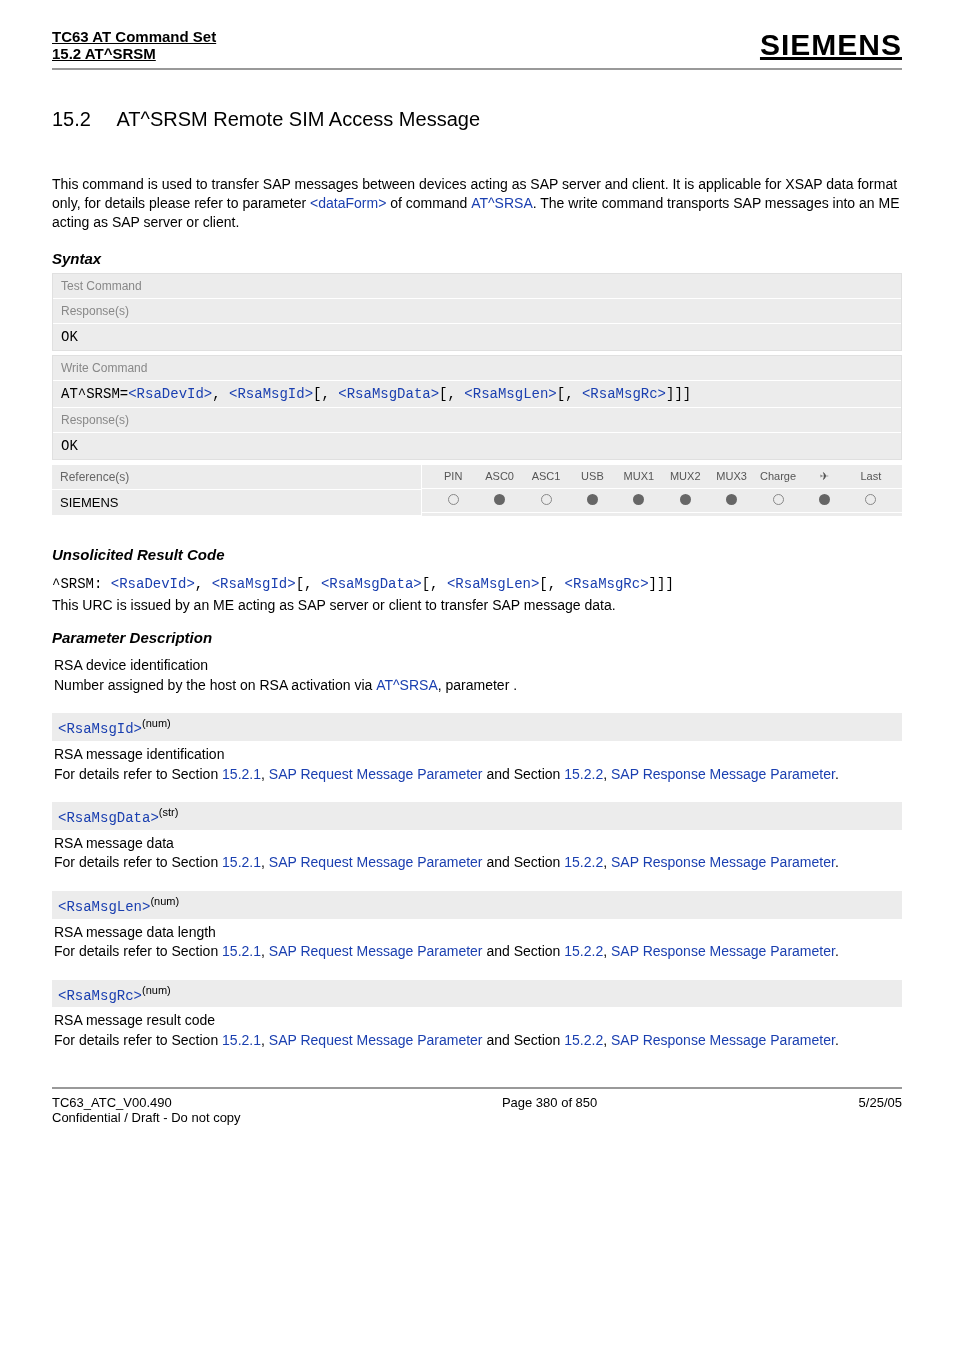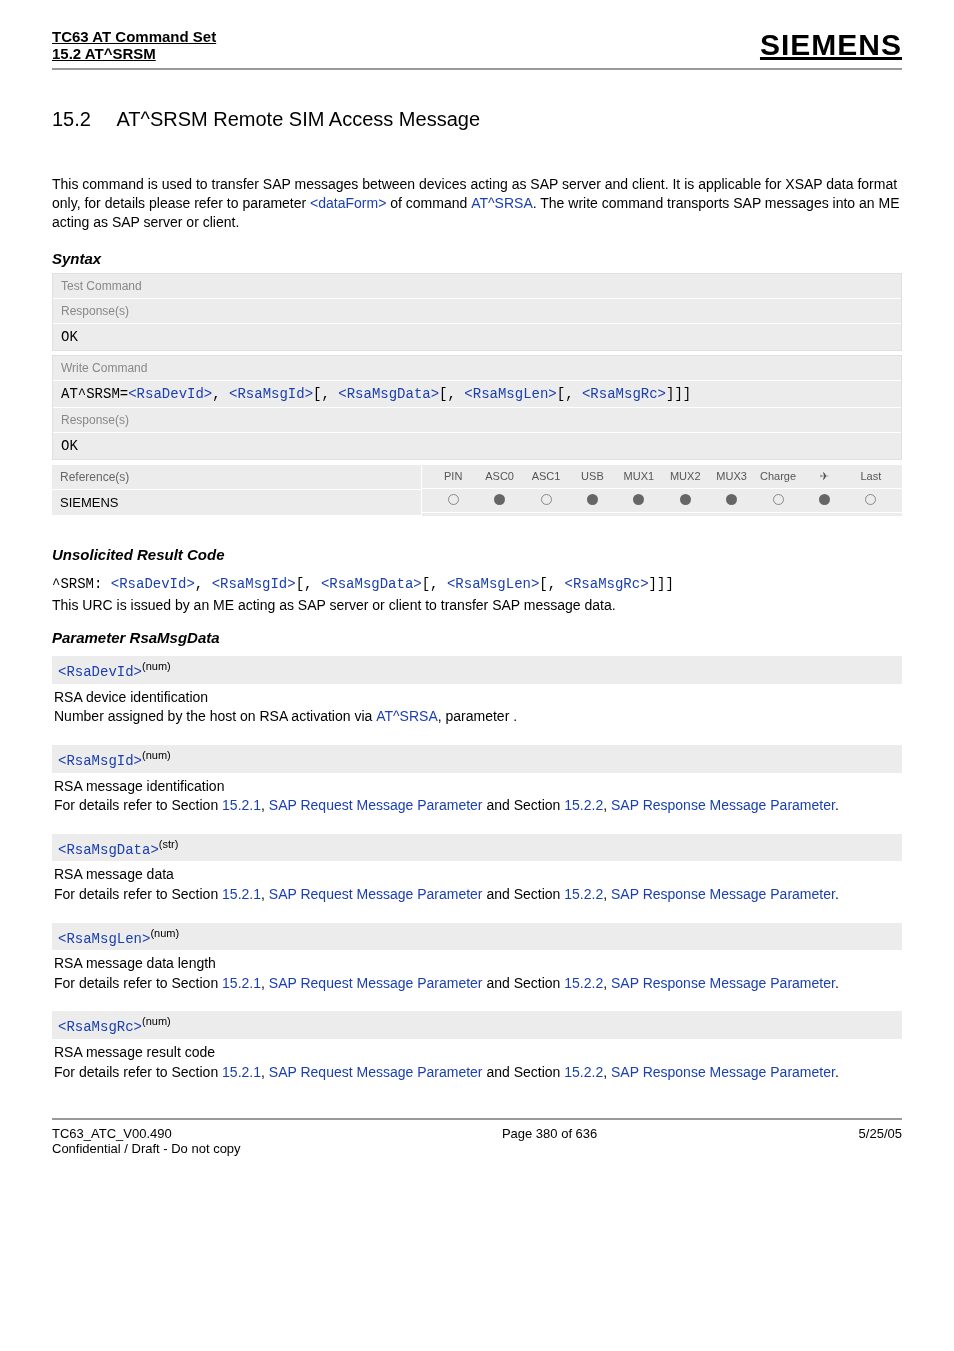--- a/index.html
+++ b/index.html
@@ -182,23 +182,22 @@
   </div>
 
   <div class="subhead" style="margin-top:30px">Unsolicited Result Code</div>
   <div class="urc-block">
     <div class="urc-code">
       <span>^SRSM: </span><span class="link">&lt;RsaDevId&gt;</span>, <span class="link">&lt;RsaMsgId&gt;</span>[, <span class="link">&lt;RsaMsgData&gt;</span>[, <span class="link">&lt;RsaMsgLen&gt;</span>[, <span class="link">&lt;RsaMsgRc&gt;</span>]]]
     </div>
     <div class="urc-desc">This URC is issued by an ME acting as SAP server or client to transfer SAP message data.</div>
   </div>
 
-  <div class="subhead">Parameter RsaMsgData</div>
+  <div class="subhead">Parameter Description</div>
   <div id="params-container">
-      <div class="param-name-box"><span class="link">&lt;RsaDevId&gt;</span><sup>(num)</sup></div>
       <div class="param-body">
         <div>RSA device identification</div>
         <div><span>Number assigned by the host on RSA activation via </span><span class="mono link">AT^SRSA</span><span>, parameter </span><span class="mono link"><devid></devid></span><span>.</span></div>
       </div>
       <div class="param-name-box"><span class="link">&lt;RsaMsgId&gt;</span><sup>(num)</sup></div>
       <div class="param-body">
         <div>RSA message identification</div>
         <div><span>For details refer to Section </span><span class="link">15.2.1</span><span>, </span><span class="link">SAP Request Message Parameter</span><span> and Section </span><span class="link">15.2.2</span><span>, </span><span class="link">SAP Response Message Parameter</span><span>.</span></div>
       </div>
       <div class="param-name-box"><span class="link">&lt;RsaMsgData&gt;</span><sup>(str)</sup></div>
@@ -216,17 +215,17 @@
         <div>RSA message result code</div>
         <div><span>For details refer to Section </span><span class="link">15.2.1</span><span>, </span><span class="link">SAP Request Message Parameter</span><span> and Section </span><span class="link">15.2.2</span><span>, </span><span class="link">SAP Response Message Parameter</span><span>.</span></div>
       </div>
     </div>
 
   <div class="footer">
     <div class="footer-left">
       <div>TC63_ATC_V00.490</div>
       <div>Confidential / Draft - Do not copy</div>
     </div>
-    <div>Page 380 of 636</div>
+    <div>Page 380 of 850</div>
     <div>5/25/05</div>
   </div>
 
 </div>
 
 </body></html>

